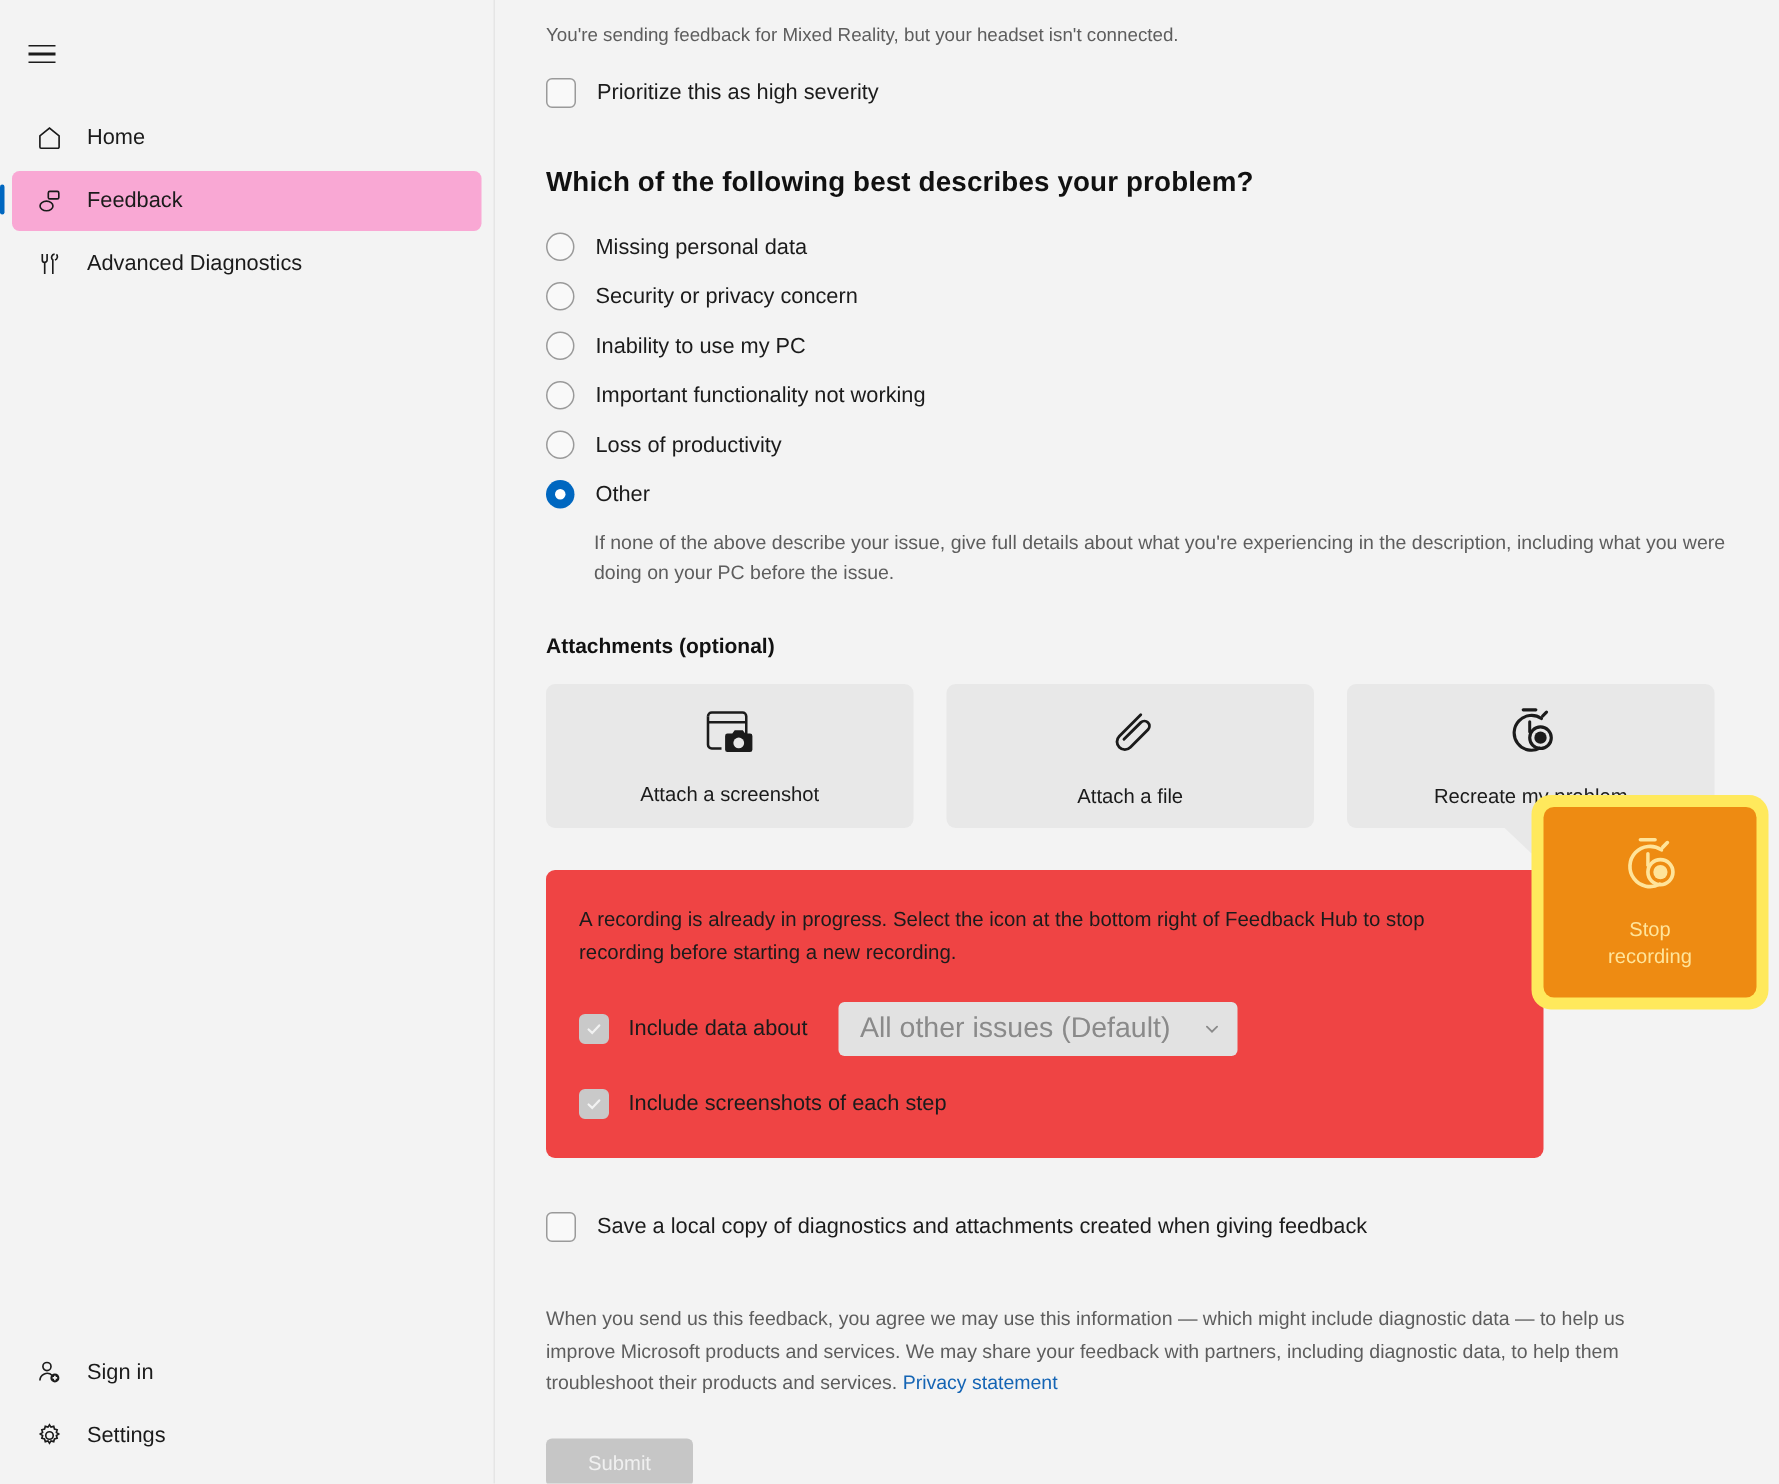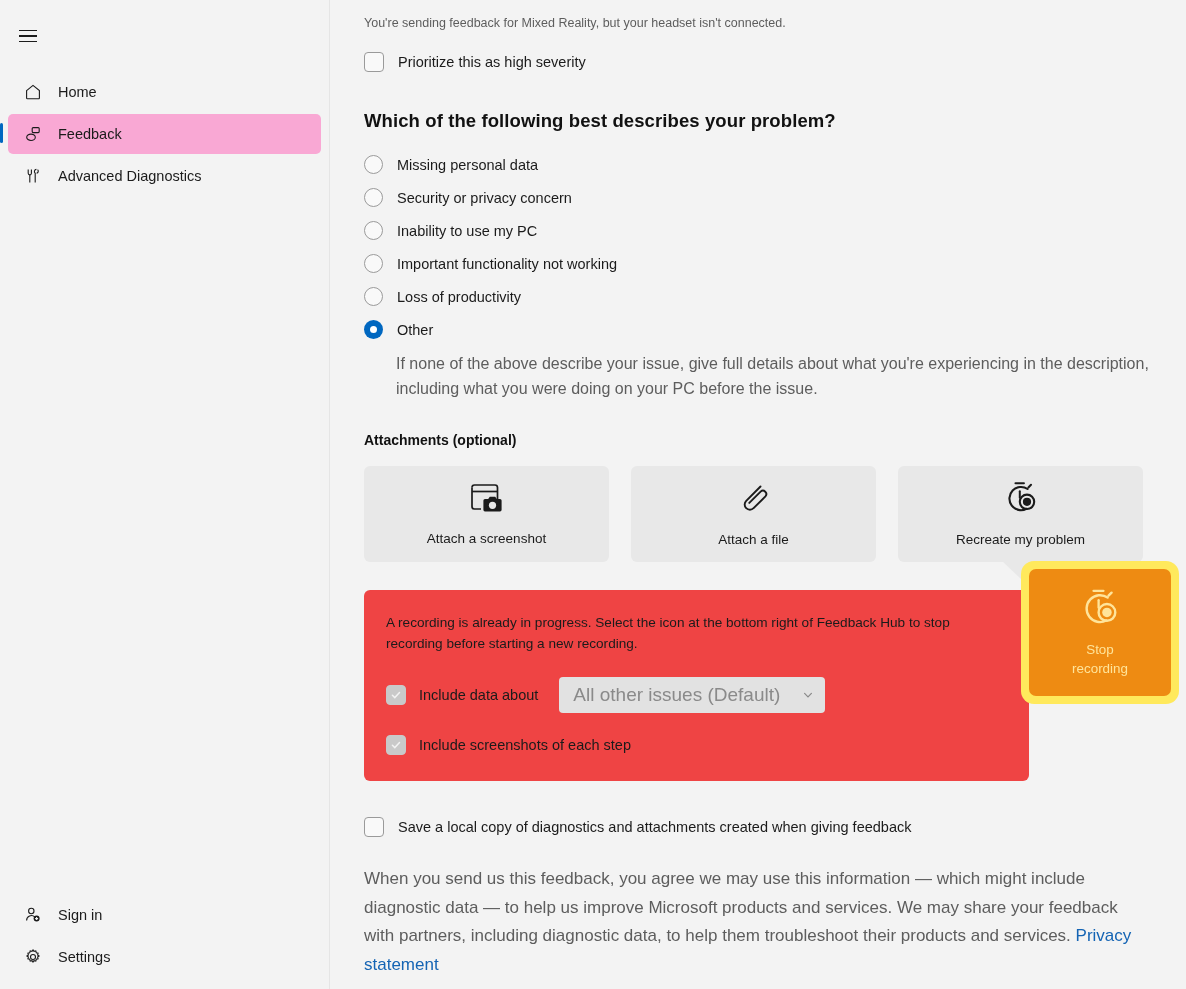--- a/index.html
+++ b/index.html
@@ -76,21 +76,21 @@
   .radio {
     width:19px; height:19px; border-radius:50%; border:1.3px solid #9a9a9a;
     background:#F9F9F9; flex:0 0 19px; position:relative;
   }
   .radio.sel { border:none; background:#0067C0; display:flex; align-items:center; justify-content:center; }
   .radio.sel::after {
     content:""; width:7px; height:7px; border-radius:50%; background:#fff;
   }
   .radio-label { font-size:14.5px; }
   .radio-help {
-    font-size:16px; color:#5d5d5d; line-height:1.55;
+    font-size:13px; color:#5d5d5d; line-height:1.55;
     margin:6px 0 0 32px; max-width:775px;
   }
 
   
   .att-title { font-size:14px; font-weight:600; margin:30px 0 0 0; color:#111; }
   .cards { display:flex; gap:22px; margin-top:18px; }
   .card {
     width:245px; height:96px; background:#E8E8E8; border-radius:6px;
     display:flex; flex-direction:column; align-items:center; justify-content:center;
     gap:12px; cursor:pointer; position:relative;
@@ -113,21 +113,21 @@
   .rec-row { display:flex; align-items:center; gap:13px; margin-top:22px; }
   .dropdown {
     display:flex; align-items:center; gap:22px;
     background:#E2E2E2; border-radius:4px;
     padding:7px 11px 7px 14px; margin-left:8px; cursor:pointer;
   }
   .dropdown .dd-val { font-size:19px; color:#8a8a8a; }
   .dropdown .dd-ico { color:#8a8a8a; display:flex; }
 
   
-  .flyout { position:absolute; left:1021px; top:561px; width:158px; }
+  .flyout { position:absolute; left:1021px; top:530px; width:158px; }
   .stop-hl {
     background:#FFE95C; border-radius:13px; padding:8px;
     width:158px;
   }
   .stop-btn {
     background:#EE8B12; border-radius:7px;
     height:127px; width:142px;
     display:flex; flex-direction:column; align-items:center; justify-content:center;
     gap:8px; cursor:pointer;
   }
@@ -137,21 +137,21 @@
   .cancel-btn {
     background:#FFFFFF; border-radius:5px; width:137px; margin:0 auto;
     height:37px; display:flex; align-items:center; justify-content:center;
     font-size:13.8px; color:#1b1b1b; cursor:pointer;
     box-shadow:0 1px 3px rgba(0,0,0,0.10);
   }
 
   
   .savechk { display:flex; align-items:center; gap:14px; margin-top:36px; }
   .legal {
-    font-size:17px; color:#5d5d5d; line-height:1.68; max-width:768px; margin-top:28px;
+    font-size:13px; color:#5d5d5d; line-height:1.68; max-width:768px; margin-top:40px;
   }
   .legal a { color:#1464B4; text-decoration:none; }
   .submit {
     margin-top:26px; width:98px; height:32px; border-radius:4px;
     background:#C6C6C6; color:#F0F0F0; border:none;
     font-size:13.5px; font-family:inherit; cursor:default;
     display:flex; align-items:center; justify-content:center;
   }
 </style>
 </head>

